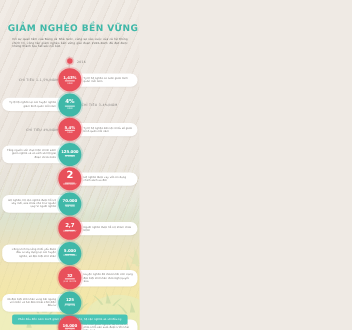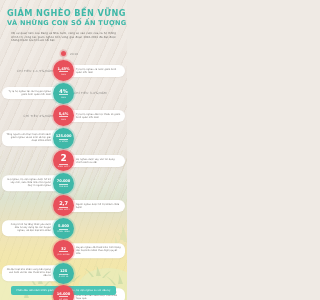--- a/index.html
+++ b/index.html
@@ -43,21 +43,21 @@
       -70deg,
       rgba(214,206,160,0.00) 0px,
       rgba(214,206,160,0.00) 6px,
       rgba(206,198,148,0.22) 6px,
       rgba(206,198,148,0.22) 7px);
     opacity:.6;pointer-events:none;
   }
   
   .flora{position:absolute;left:0;bottom:0;width:127px;height:120px;pointer-events:none;}
   
-  .header{position:relative;padding:8px 7px 2px;text-align:center;}
+  .header{position:relative;padding:8px 7px 2px;text-align:center;margin-top:12px;}
   .title1{
     font-size:8.2px;letter-spacing:.4px;color:#3fb8a8;font-weight:bold;
     line-height:10px;white-space:nowrap;
   }
   .title2{
     font-size:6.6px;letter-spacing:.3px;color:#3fb8a8;font-weight:bold;
     line-height:9px;white-space:nowrap;margin-top:1px;
   }
   .intro{
     margin:4px 4px 0;font-size:2.6px;line-height:3.6px;color:#6d6a66;
@@ -152,21 +152,20 @@
     </g>
     <g fill="#cfe0ae" opacity="0.45">
       <path d="M120 60 q3 -10 2 -16 q4 8 5 16 z"></path>
       <path d="M124 62 q-4 -8 -9 -11 q7 3 12 11 z"></path>
       <path d="M113 72 q3 -10 2 -16 q4 8 5 16 z"></path>
     </g>
   </svg>
 
   <div class="header">
     <div class="title1">GIẢM NGHÈO BỀN VỮNG</div>
-    <div class="title2">VÀ NHỮNG CON SỐ ẤN TƯỢNG</div>
     <div class="intro">Với sự quan tâm của Đảng và Nhà nước, cùng sự vào cuộc của cả hệ thống chính trị, công tác giảm nghèo bền vững giai đoạn 2016-2021 đã đạt được những thành tựu hết sức nổi bật.</div>
   </div>
 
   <div class="timeline" id="timeline">
     <div class="spine"></div>
 
     <div class="yearmark">
       <div class="yeardot"></div>
       <div class="yearlabel">2016</div>
     </div>

